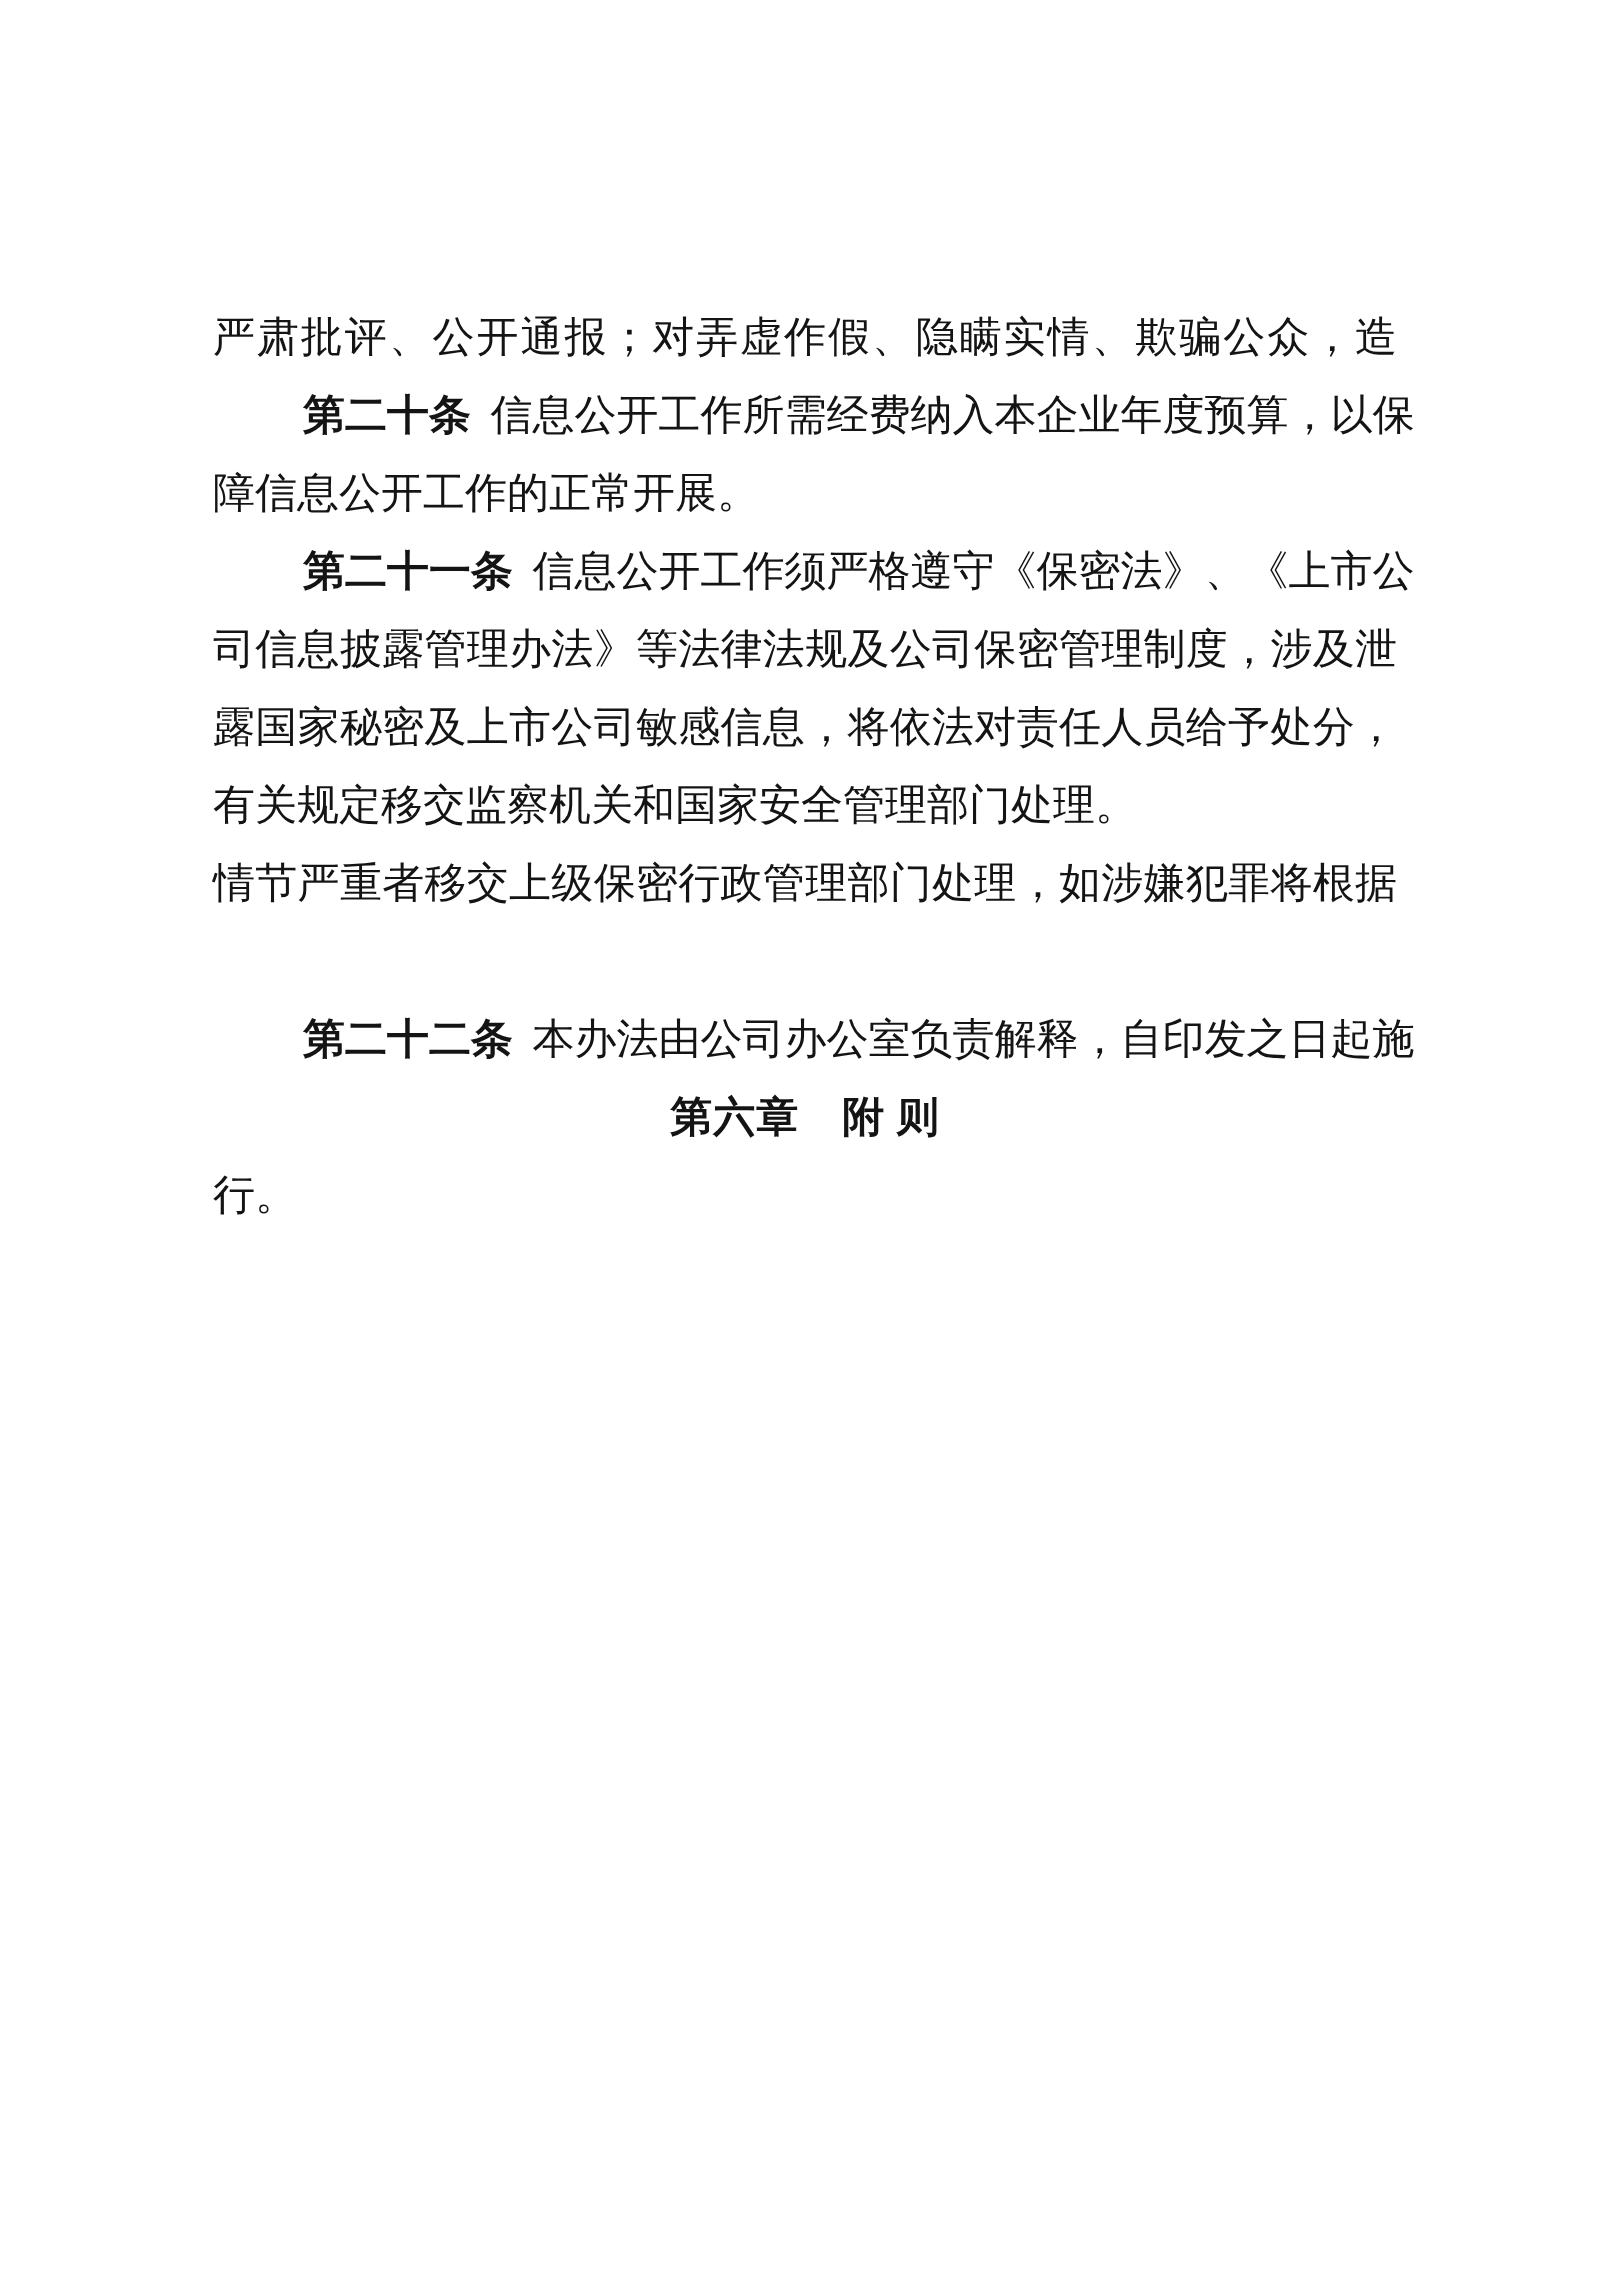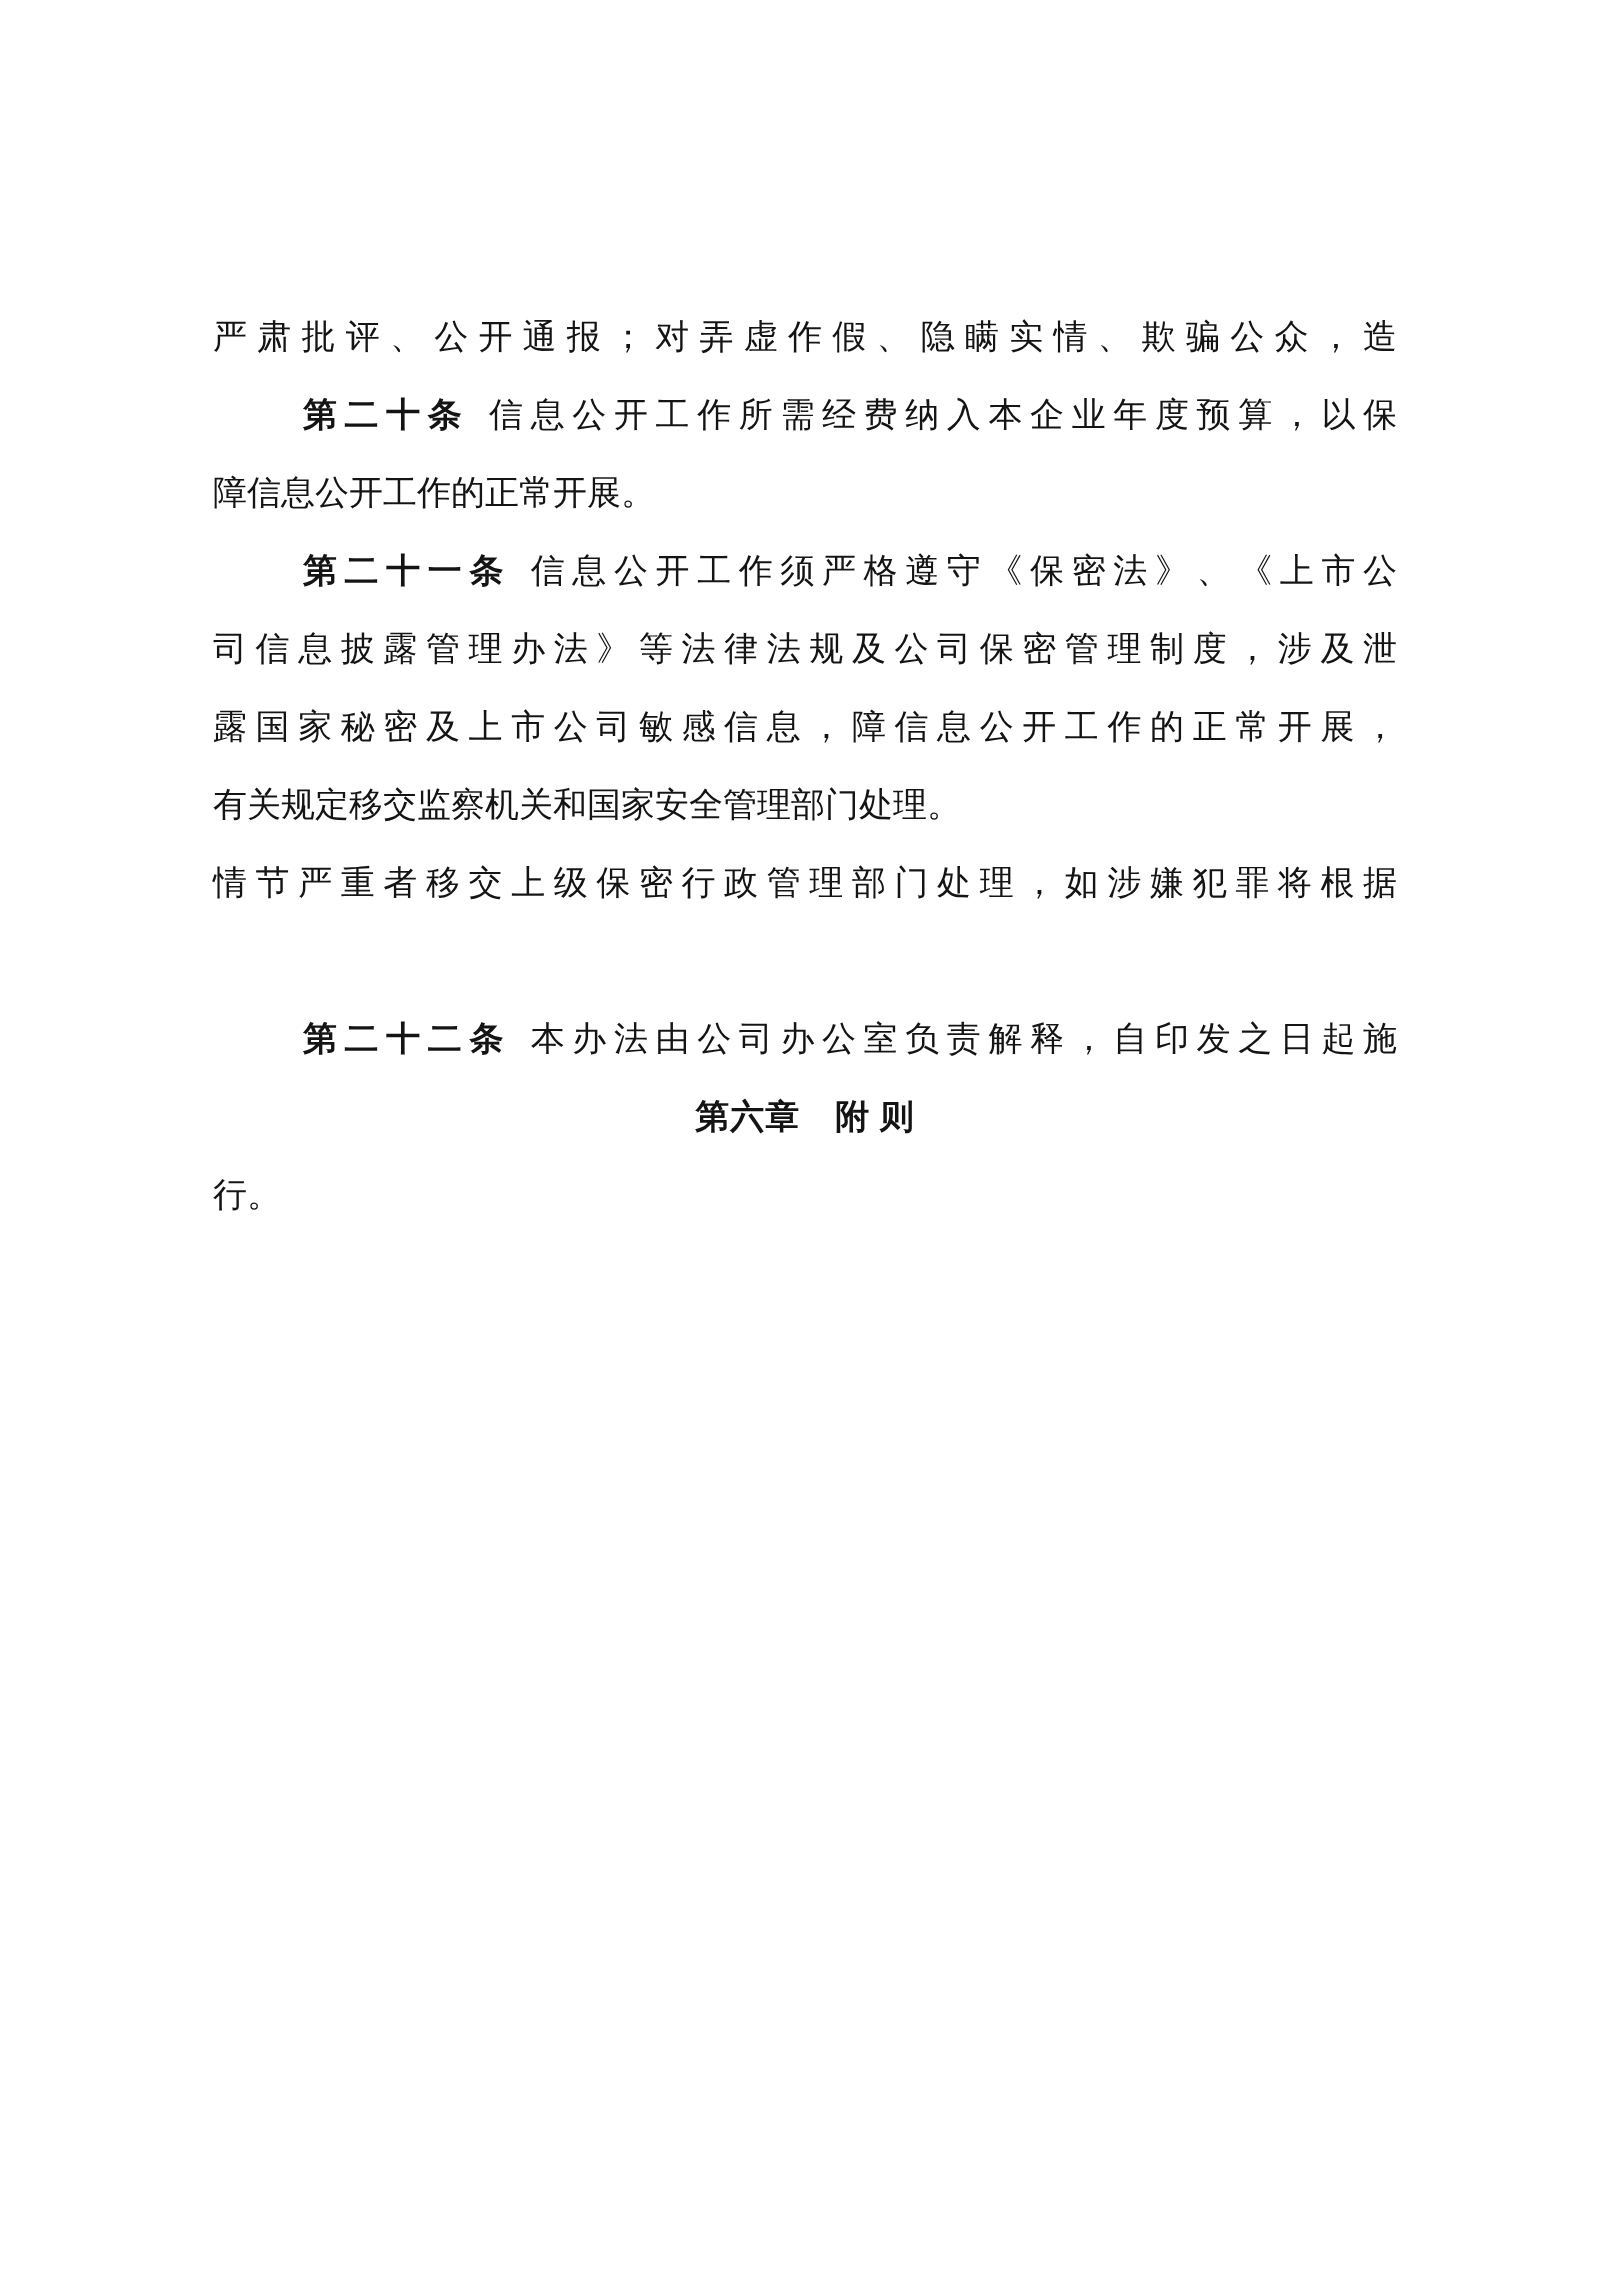--- a/index.html
+++ b/index.html
@@ -18,21 +18,21 @@
   }
   .text-block {
     position: absolute;
     left: 213px;
     top: 298px;
     width: 1184px;
   }
   .line {
     height: 78px;
     line-height: 78px;
-    font-size: 34px;
+    font-size: 42px;
     white-space: nowrap;
     text-align: left;
   }
   .just {
     text-align: justify;
     text-align-last: justify;
     text-justify: inter-character;
   }
   .indent {
     padding-left: 90px;
@@ -61,21 +61,21 @@
 
 
     <div class="line just indent"><span class="bold">第二十条</span><span>信息公开工作所需经费纳入本企业年度预算，以保</span></div>
 
     <div class="line">障信息公开工作的正常开展。</div>
 
     <div class="line just indent"><span class="bold">第二十一条</span><span>信息公开工作须严格遵守《保密法》、《上市公</span></div>
 
     <div class="line just">司信息披露管理办法》等法律法规及公司保密管理制度，涉及泄</div>
 
-    <div class="line just">露国家秘密及上市公司敏感信息，障信息公开工作的正常开展，</div>
+    <div class="line just">露国家秘密及上市公司敏感信息，将依法对责任人员给予处分，</div>
 
     <div class="line">有关规定移交监察机关和国家安全管理部门处理。</div>
 
     <div class="line just">情节严重者移交上级保密行政管理部门处理，如涉嫌犯罪将根据</div>
 
     <div class="line blank"></div>
 
     <div class="line just indent"><span class="bold">第二十二条</span><span>本办法由公司办公室负责解释，自印发之日起施</span></div>
 
     <div class="line heading">第六章　附 则</div>

